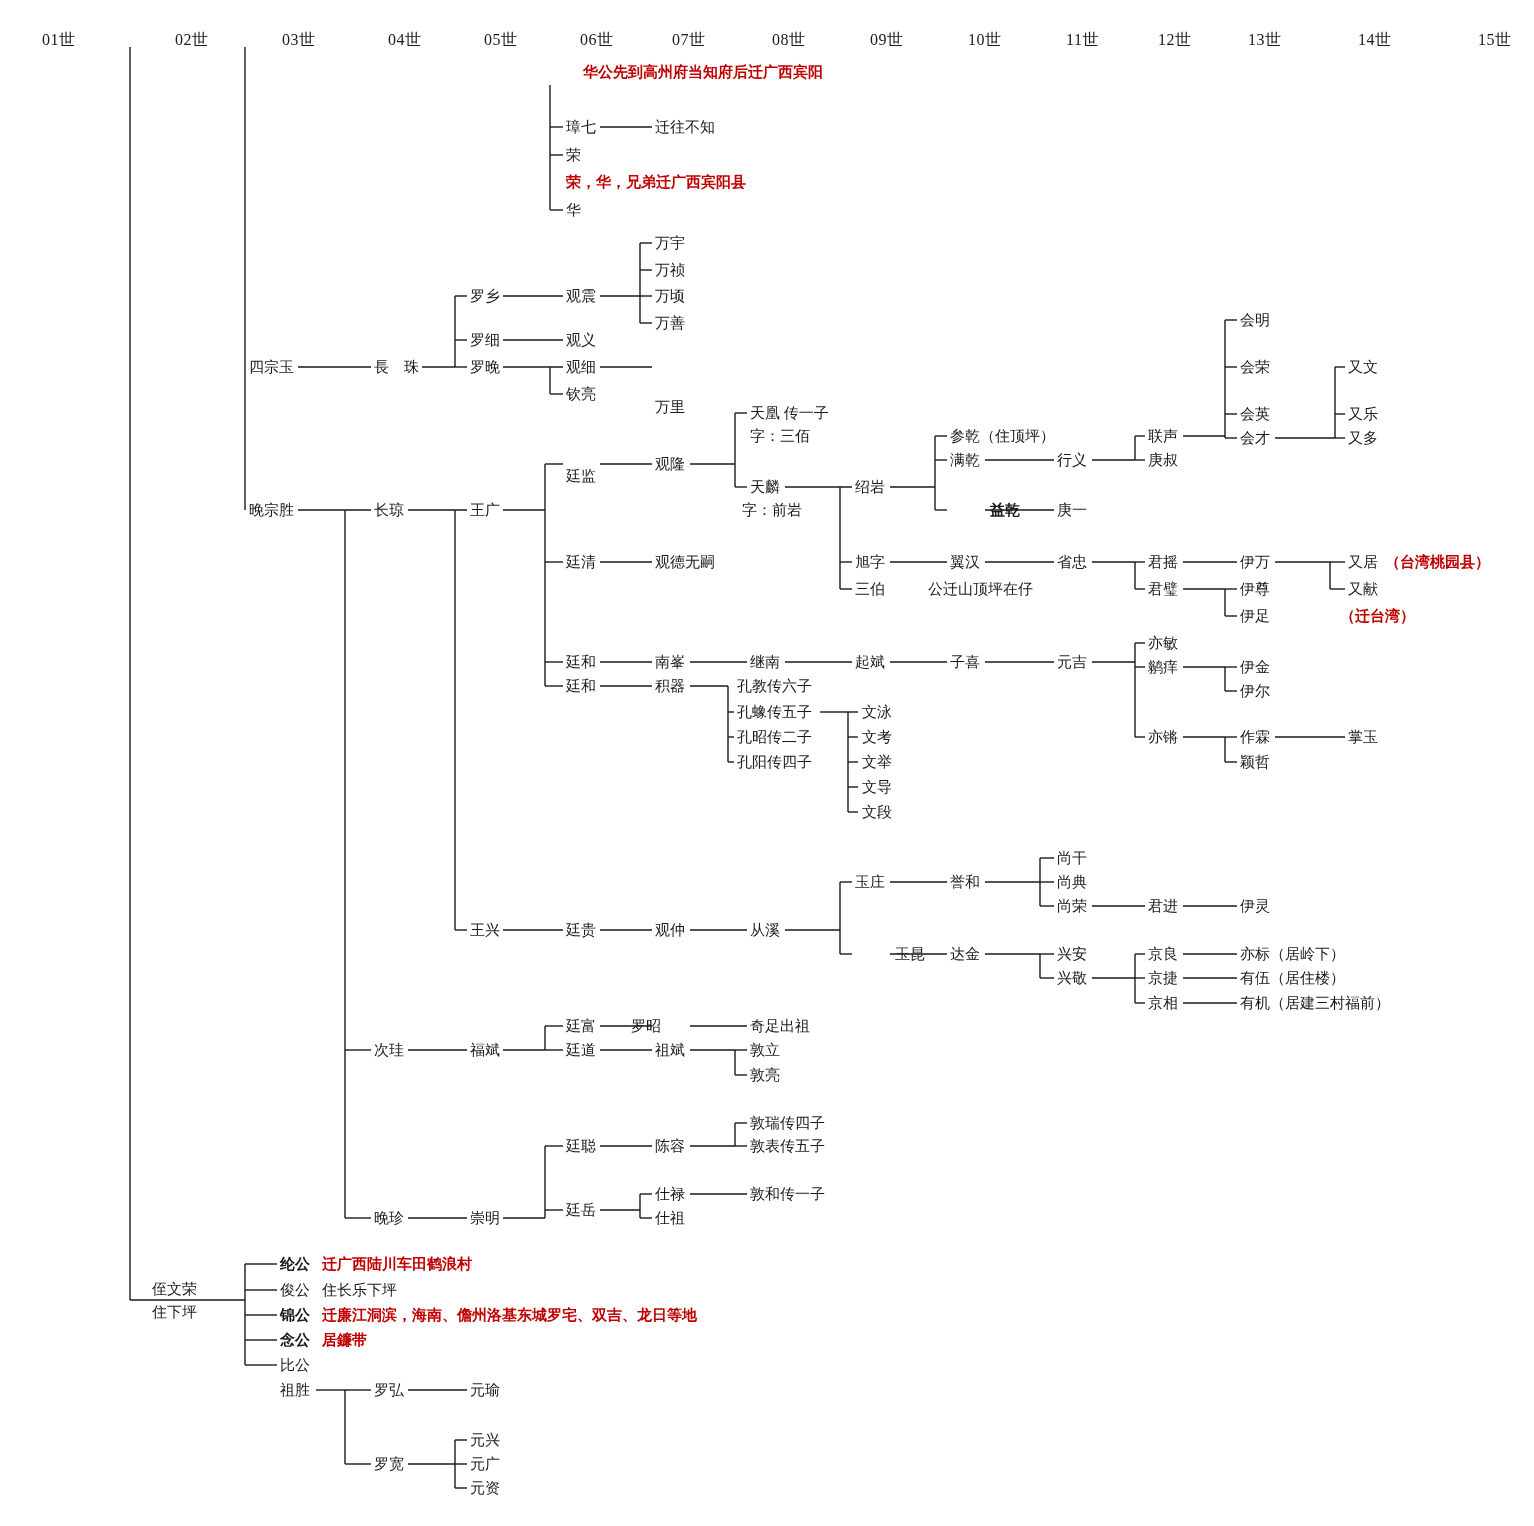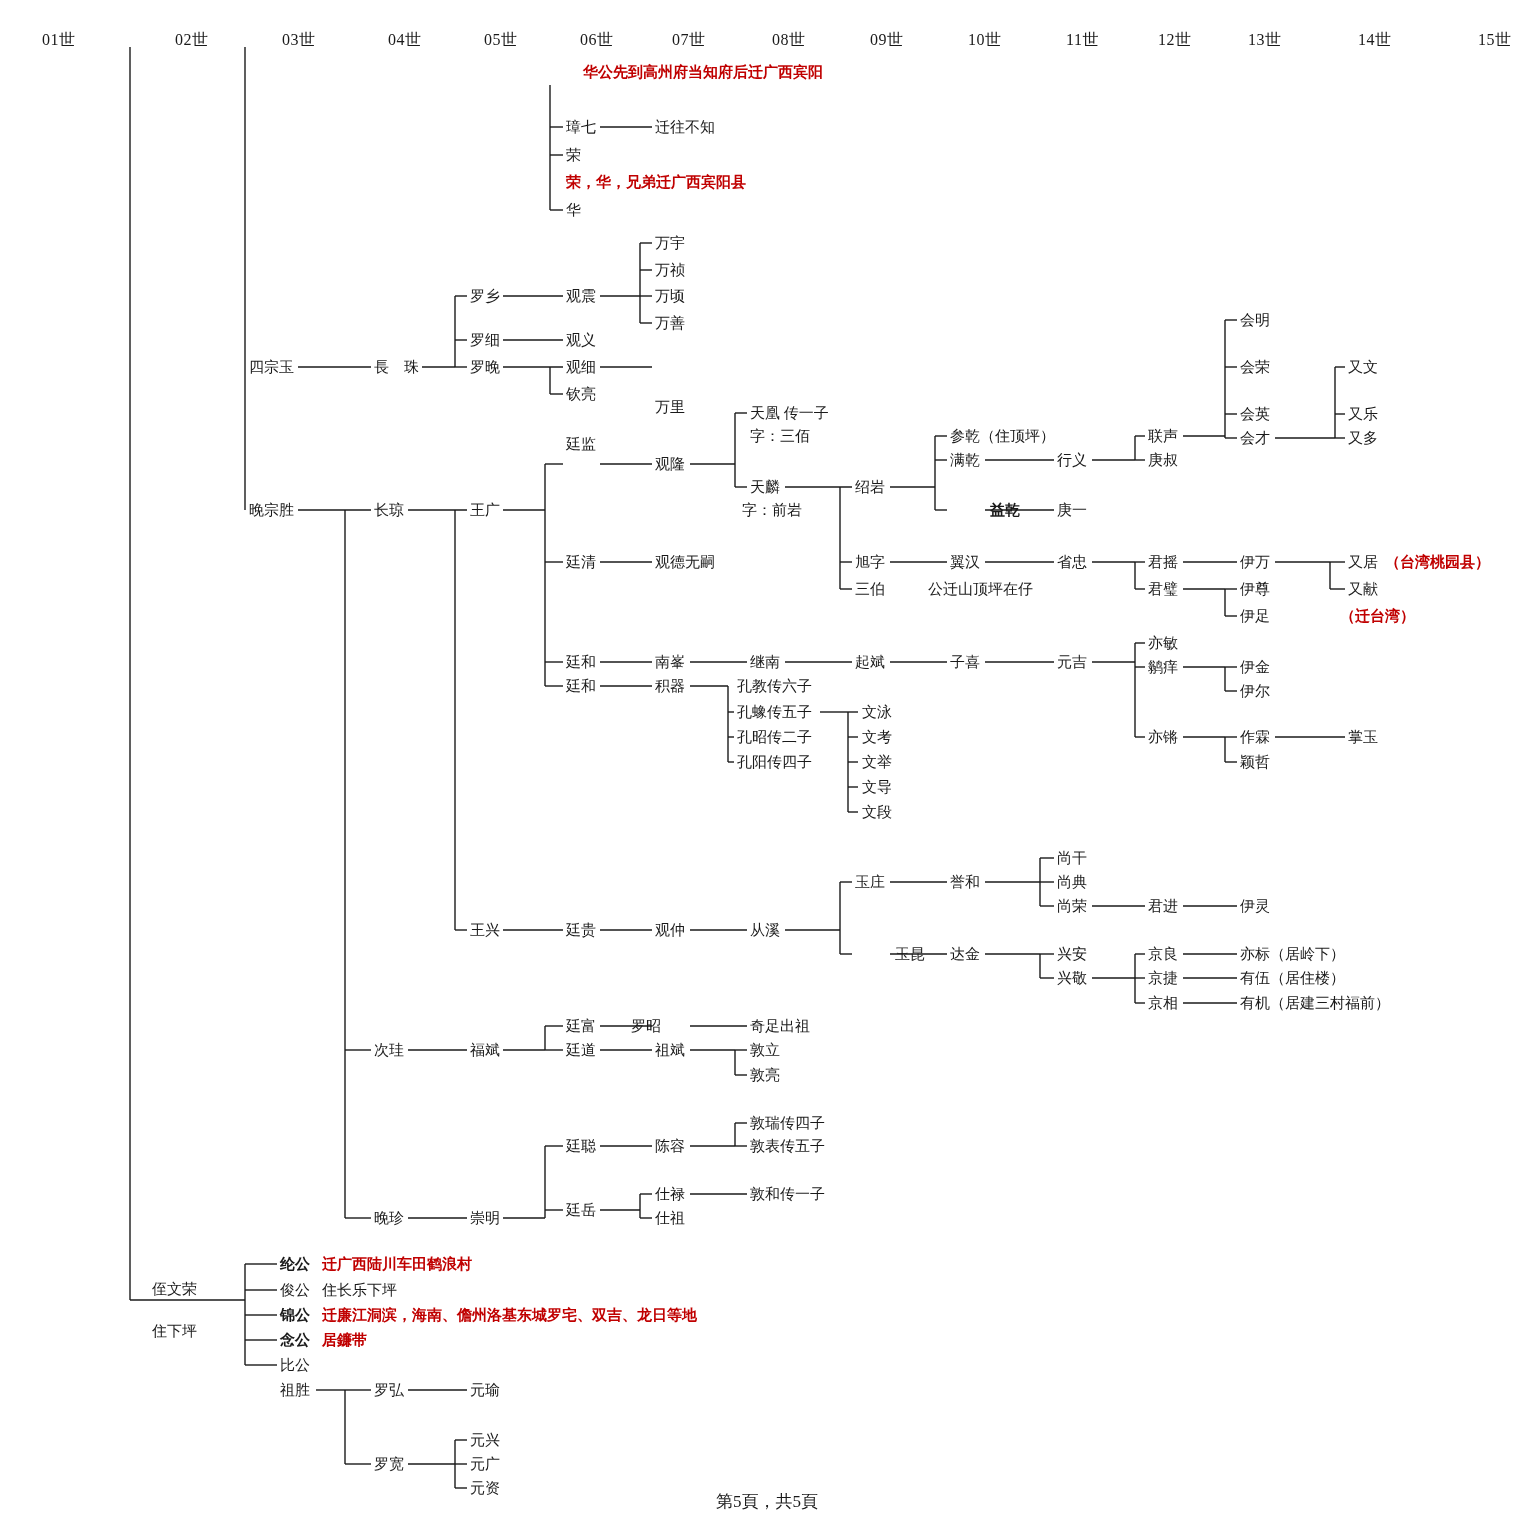--- a/index.html
+++ b/index.html
@@ -276,21 +276,21 @@
       <span class="node" style="left: 1348px; top: 414px;">又乐</span>
       <span class="node" style="left: 1240px; top: 438px;">会才</span>
       <span class="node" style="left: 1348px; top: 438px;">又多</span>
       <span class="node" style="left: 750px; top: 413px;">天凰 传一子</span>
       <span class="node" style="left: 750px; top: 436px;">字：三佰</span>
       <span class="node" style="left: 950px; top: 436px;">参乾（住顶坪）</span>
       <span class="node" style="left: 1148px; top: 436px;">联声</span>
       <span class="node" style="left: 950px; top: 460px;">满乾</span>
       <span class="node" style="left: 1057px; top: 460px;">行义</span>
       <span class="node" style="left: 1148px; top: 460px;">庚叔</span>
-      <span class="node" style="left: 566px; top: 444px;">廷监</span>
+      <span class="node" style="left: 566px; top: 476px;">廷监</span>
       <span class="node" style="left: 655px; top: 464px;">观隆</span>
       <span class="node" style="left: 750px; top: 487px;">天麟</span>
       <span class="node" style="left: 855px; top: 487px;">绍岩</span>
       <span class="node" style="left: 249px; top: 510px;">晚宗胜</span>
       <span class="node" style="left: 374px; top: 510px;">长琼</span>
       <span class="node" style="left: 470px; top: 510px;">王广</span>
       <span class="node" style="left: 742px; top: 510px;">字：前岩</span>
       <span class="node" style="left: 990px; top: 510px; font-weight: bold;">益乾</span>
       <span class="node" style="left: 1057px; top: 510px;">庚一</span>
       <span class="node" style="left: 566px; top: 562px;">廷清</span>
@@ -372,28 +372,27 @@
       <span class="node" style="left: 750px; top: 1194px;">敦和传一子</span>
       <span class="node" style="left: 374px; top: 1218px;">晚珍</span>
       <span class="node" style="left: 470px; top: 1218px;">崇明</span>
       <span class="node" style="left: 566px; top: 1210px;">廷岳</span>
       <span class="node" style="left: 655px; top: 1218px;">仕祖</span>
       <span class="node bold" style="left: 280px; top: 1264px;">纶公</span>
       <span class="node red" style="left: 322px; top: 1264px;">迁广西陆川车田鹤浪村</span>
       <span class="node" style="left: 152px; top: 1289px;">侄文荣</span>
       <span class="node" style="left: 280px; top: 1290px;">俊公</span>
       <span class="node" style="left: 322px; top: 1290px;">住长乐下坪</span>
-      <span class="node" style="left: 152px; top: 1312px; margin-top: 19px;">住下坪</span>
+      <span class="node" style="left: 152px; top: 1312px;">住下坪</span>
       <span class="node bold" style="left: 280px; top: 1315px;">锦公</span>
       <span class="node red" style="left: 322px; top: 1315px;">迁廉江洞滨，海南、儋州洛基东城罗宅、双吉、龙日等地</span>
       <span class="node bold" style="left: 280px; top: 1340px;">念公</span>
       <span class="node red" style="left: 322px; top: 1340px;">居鐮带</span>
       <span class="node" style="left: 280px; top: 1365px;">比公</span>
       <span class="node" style="left: 280px; top: 1390px;">祖胜</span>
       <span class="node" style="left: 374px; top: 1390px;">罗弘</span>
       <span class="node" style="left: 470px; top: 1390px;">元瑜</span>
       <span class="node" style="left: 470px; top: 1440px;">元兴</span>
       <span class="node" style="left: 374px; top: 1464px;">罗宽</span>
       <span class="node" style="left: 470px; top: 1464px;">元广</span>
       <span class="node" style="left: 470px; top: 1488px;">元资</span>
     </div>
-  <div id="footer" style="top: 1490px;">第5頁，共5頁</div>
 </div>
 
 </body></html>

